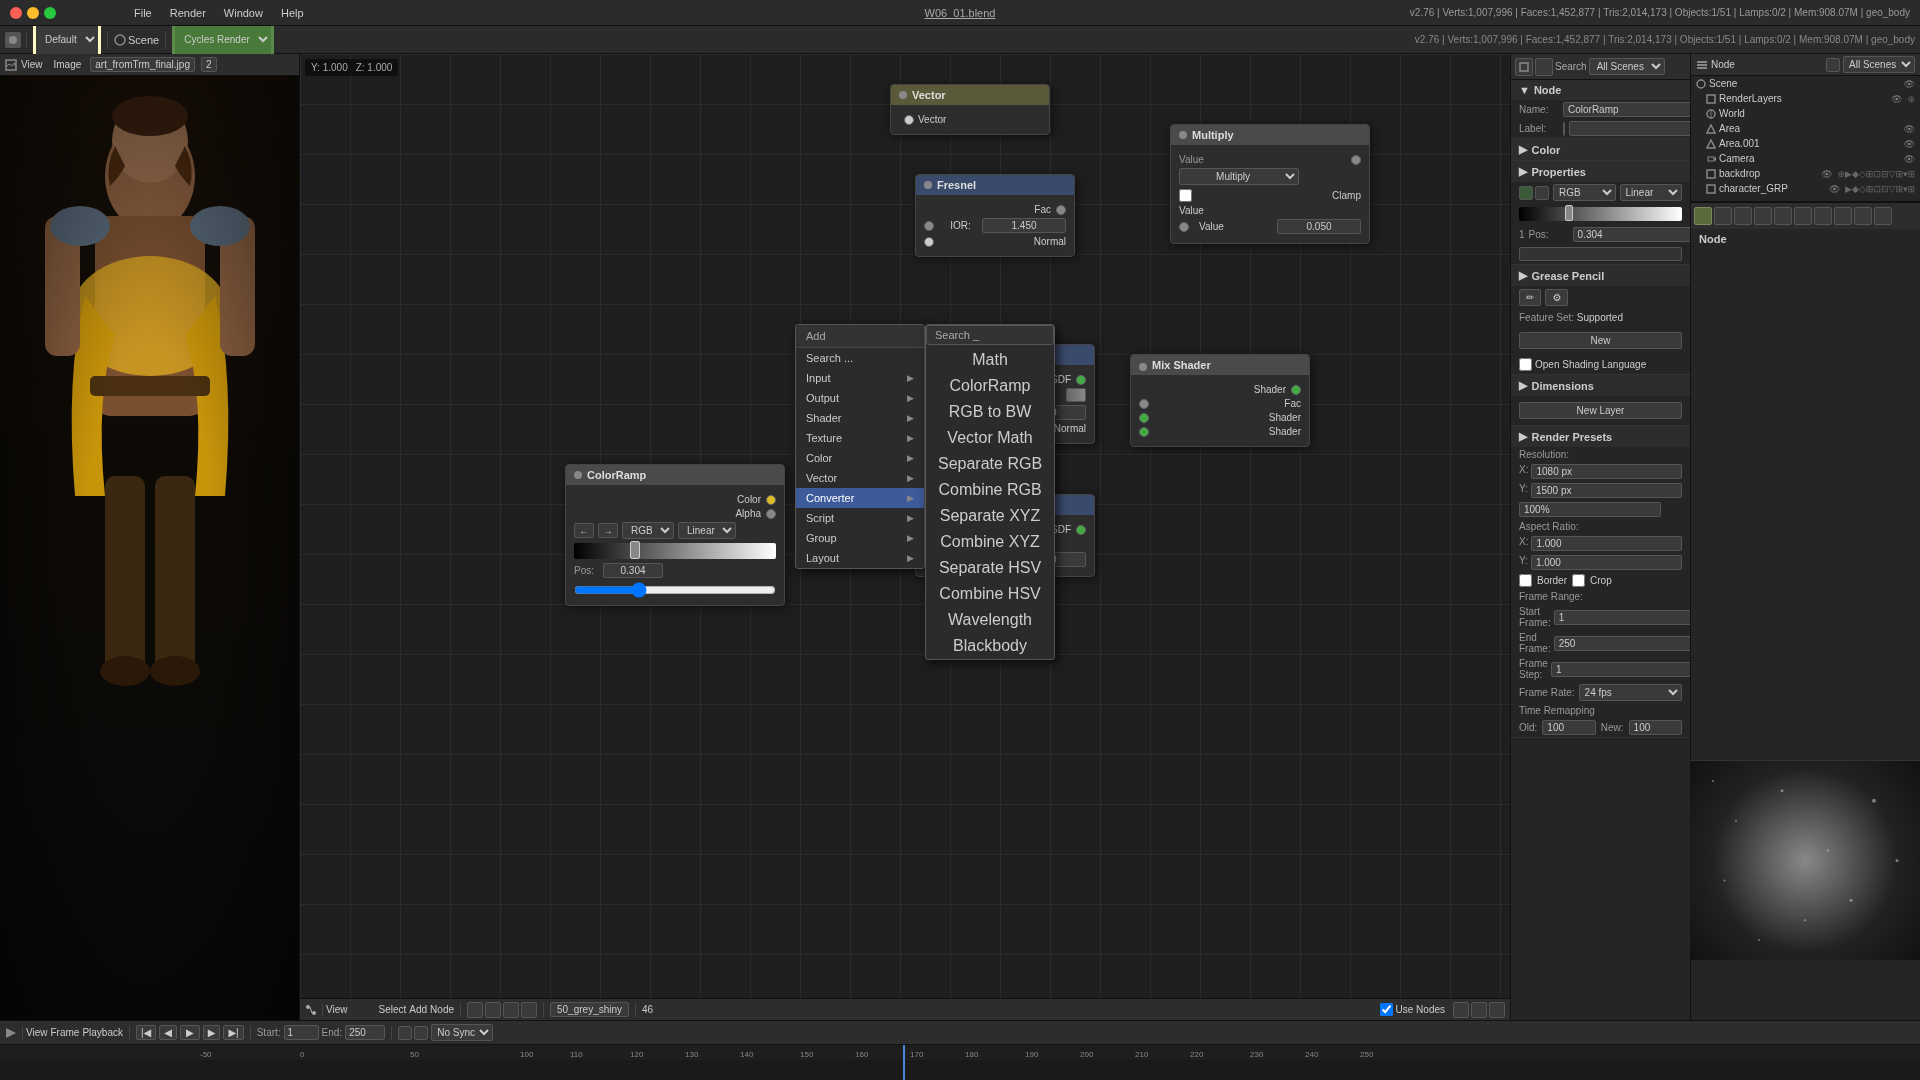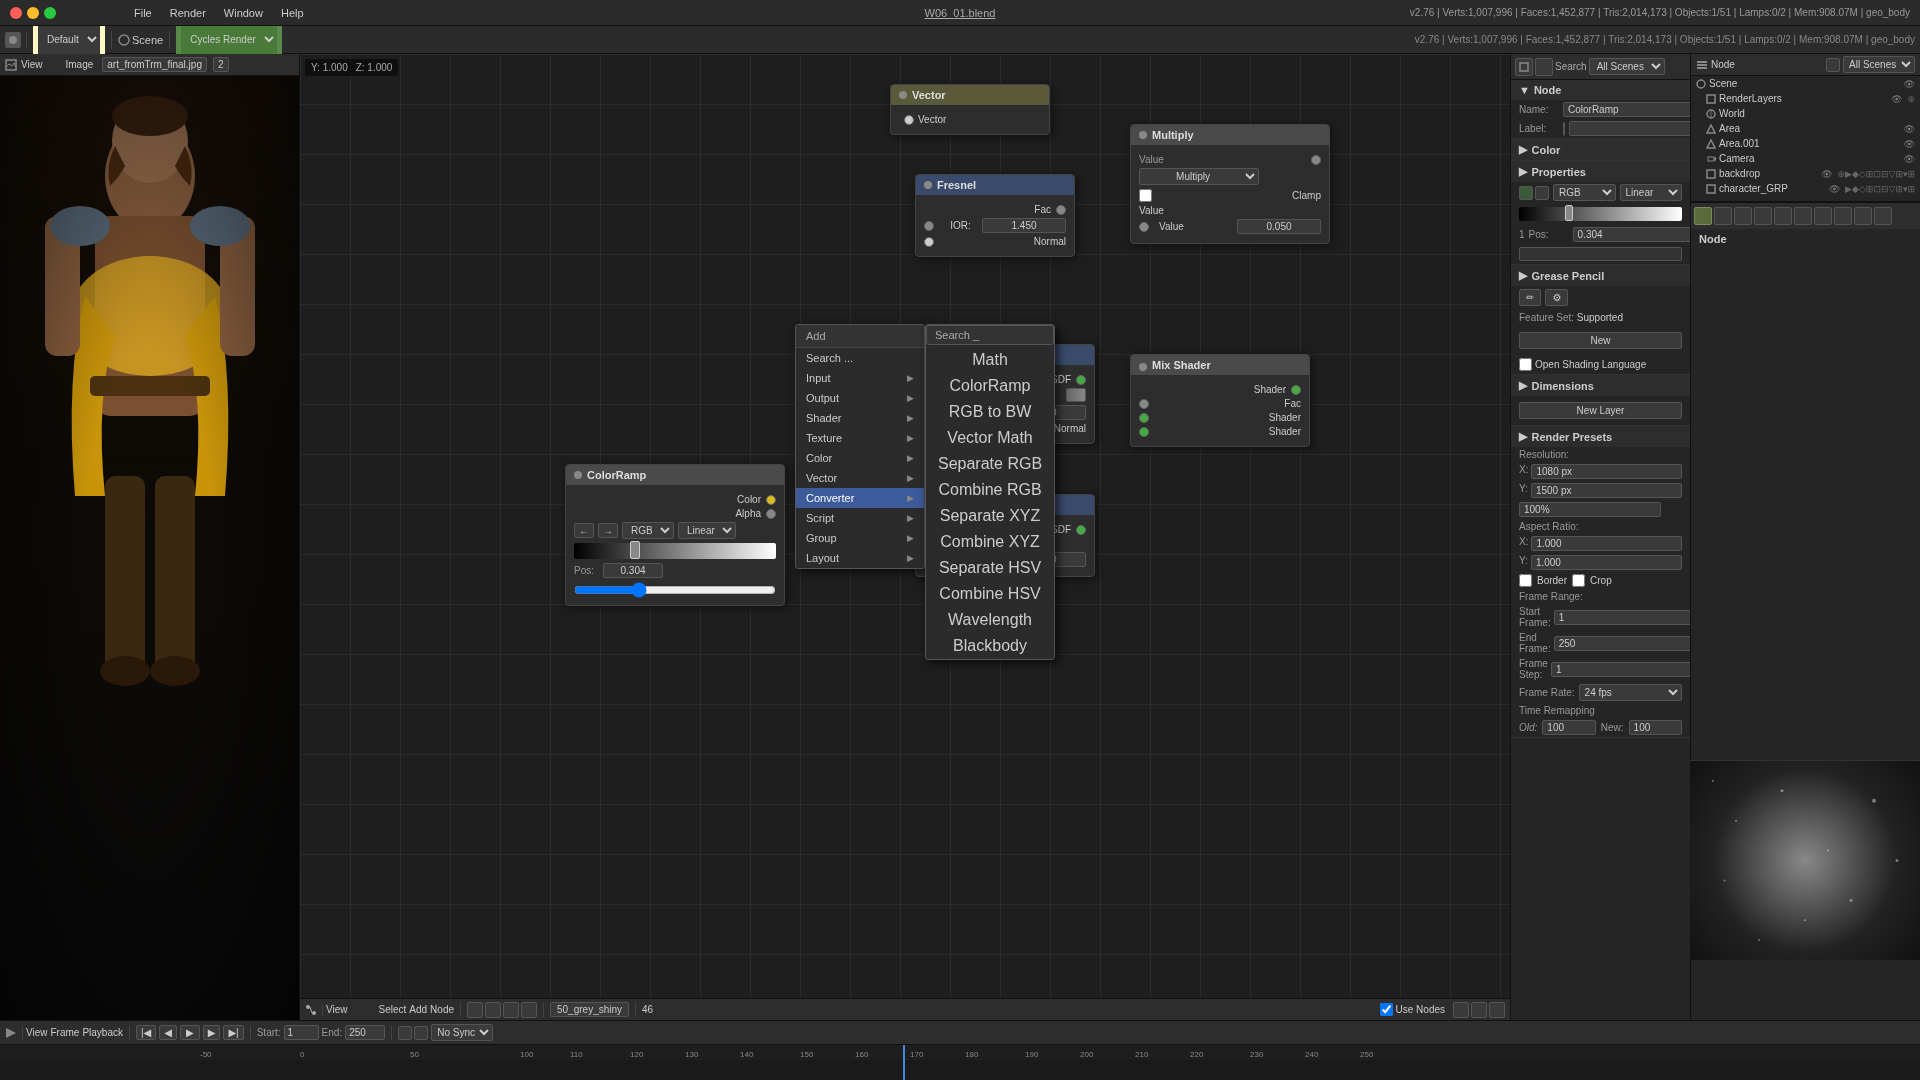--- a/index.html
+++ b/index.html
@@ -41,21 +41,21 @@
       display: flex; align-items: center; gap: 2px; margin-left: 60px;
     }
     .top-menu-item {
       padding: 2px 8px; color: #ccc; font-size: 11px; cursor: pointer;
       border-radius: 2px;
     }
     .top-info {
       margin-left: auto; padding-right: 10px; color: #999; font-size: 10px;
     }
     .toolbar-dropdown {
-      background: #3a3a3a; border: 5px solid #fef9c3; color: #ccc;
+      background: #3a3a3a; border: 3px solid #fef9c3; color: #ccc;
       padding: 14px 5px; border-radius: 8px; font-size: 10px;
     }
 
     
     #left-panel {
       width: 300px;
       background: #1a1a1a;
       border-right: 1px solid #111;
       position: relative;
       overflow: hidden;
@@ -324,21 +324,21 @@
 
   <div style="flex:1; display:flex; overflow:hidden; position:relative;">
 
     <div id="left-panel">
       <div style="height:22px; background:#2d2d2d; border-bottom:1px solid #111; display:flex; align-items:center; gap:4px; padding:0 5px;">
         <svg width="12" height="12" viewBox="0 0 12 12">
             <rect x="1" y="1" width="10" height="10" fill="none" stroke="#888" stroke-width="1.5"></rect>
             <path d="M1 8 L4 5 L7 7 L9 4 L11 8" fill="none" stroke="#888" stroke-width="1"></path>
           </svg>
         <span style="color:#ccc; font-size:10px;">View</span>
-        <span style="color:#ccc; font-size:10px; margin-left:19px;">Image</span>
+        <span style="color:#ccc; font-size:10px; margin-left:7px;">Image</span>
         <span style="background:#3a3a3a; border:1px solid #555; color:#ccc; padding:1px 4px; font-size:10px; border-radius:2px; margin-left:5px; cursor:pointer;">art_fromTrm_final.jpg</span>
         <span style="background:#3a3a3a; border:1px solid #555; color:#ccc; padding:1px 4px; font-size:10px; border-radius:2px; cursor:pointer; margin-left:2px;">2</span>
       </div>
 
       <div style="width:100%; height:calc(100% - 22px); background:linear-gradient(180deg,#1a1008 0%,#0d0a06 40%,#0a0a0a 100%); position:relative; display:flex; align-items:center; justify-content:center; overflow:hidden;">
 
         <svg width="250" height="620" viewBox="0 0 250 620" style="position:absolute; top:20px;">
 
           <ellipse cx="125" cy="80" rx="45" ry="55" fill="#8b6040"></ellipse>
 
@@ -426,21 +426,21 @@
             <span style="margin:0 5px;">IOR:</span>
             <input class="node-input" value="1.450" style="">
           </div>
           <div class="node-row">
             <span class="socket socket-white socket-left"></span>
             <span style="margin-left:5px;">Normal</span>
           </div>
         </div>
       </div>
 
-      <div class="node" style="top:70px;left:830px;min-width:200px;">
+      <div class="node" style="top:70px;left:870px;min-width:200px;">
         <div class="node-header" style="background:#4a4a4a;">
           <div class="node-dot"></div>
           <span>Multiply</span>
         </div>
         <div class="node-body">
           <div class="node-row">
             <span style="color:#999;font-size:10px;">Value</span>
             <div style="display:flex;align-items:center;gap:3px;">
               <span class="socket socket-gray"></span>
             </div>
@@ -838,21 +838,21 @@
           <span style="color:#999;font-size:10px;">Frame Rate:</span>
           <select style="background:#3a3a3a;border:1px solid #555;color:#ccc;font-size:10px;padding:1px;border-radius:2px;flex:1;">
             <option>24 fps</option>
           </select>
         </div>
 
         <div class="panel-row">
           <span style="color:#999;font-size:10px;">Time Remapping</span>
         </div>
         <div style="padding:2px 8px;display:flex;gap:5px;align-items:center;">
-          <span style="color:#999;font-size:10px;font-style:italic;">Old:</span>
+          <span style="color:#999;font-size:10px;">Old:</span>
           <input class="panel-input" value="100" style="width: 35px;">
           <span style="color:#999;font-size:10px;">New:</span>
           <input class="panel-input" value="100" style="width: 35px;">
         </div>
 
       </div>
     </div>
 
     <div id="far-right-panel" style="width:230px;background:#252525;border-left:1px solid #111;font-size:10px;overflow-y:auto;">
       <div style="height:22px;background:#2d2d2d;border-bottom:1px solid #111;display:flex;align-items:center;gap:3px;padding:0 5px;">

